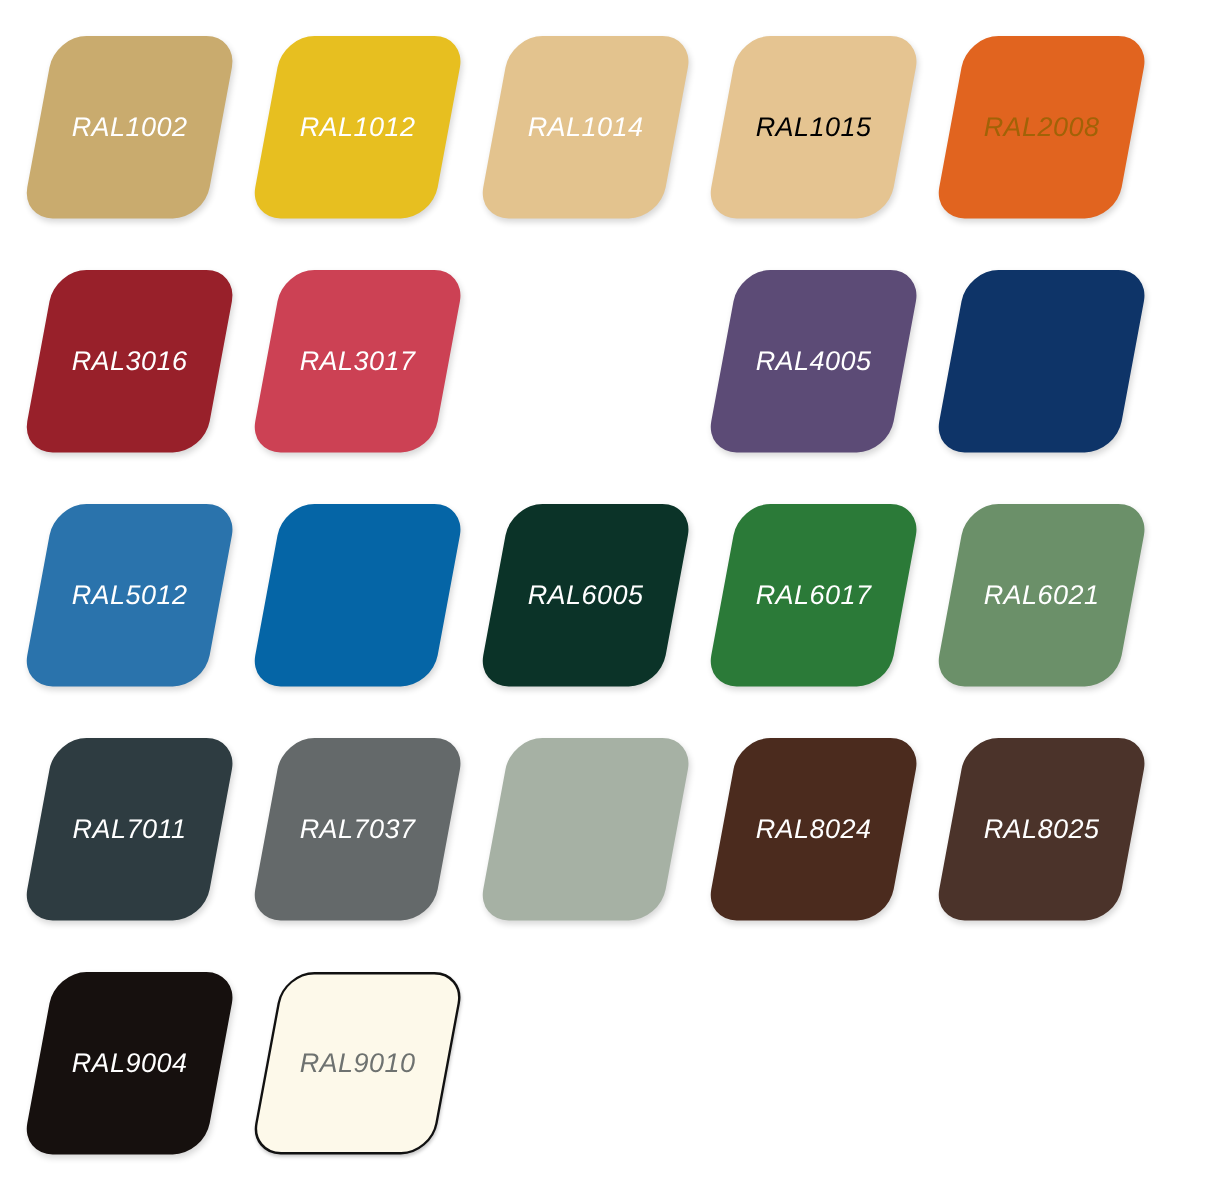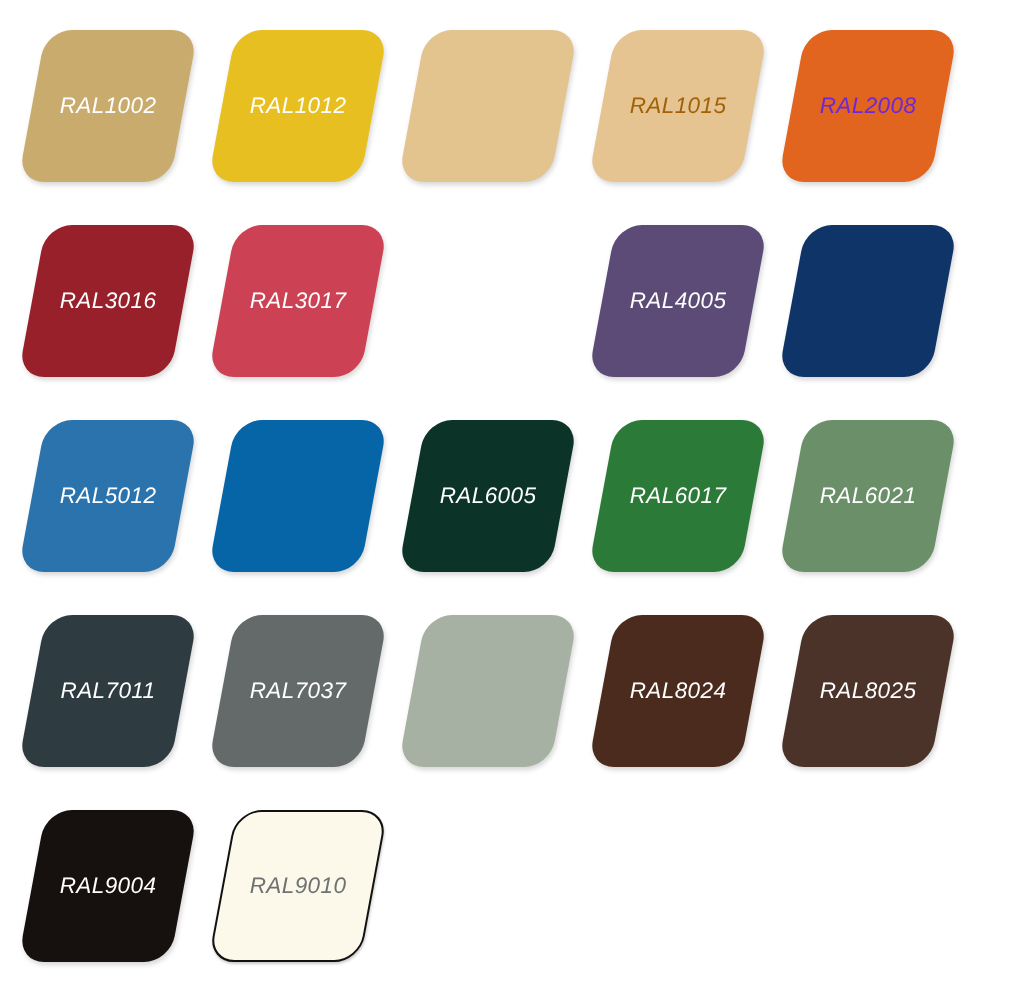--- a/index.html
+++ b/index.html
@@ -79,28 +79,29 @@
     <div class="swatch-cell" style="left: 18px; top: 16px;">
       <div class="swatch-shape" style="background: rgb(201, 171, 110);"></div>
       <div class="swatch-label" style="color: rgb(255, 255, 255);">RAL1002</div>
     </div>
     <div class="swatch-cell" style="left: 208px; top: 16px;">
       <div class="swatch-shape" style="background: rgb(231, 191, 32);"></div>
       <div class="swatch-label" style="color: rgb(255, 255, 255);">RAL1012</div>
     </div>
     <div class="swatch-cell" style="left: 398px; top: 16px;">
       <div class="swatch-shape" style="background: rgb(227, 195, 142);"></div>
+      <div class="swatch-label" style="color: rgb(255, 255, 255);">RAL1014</div>
     </div>
     <div class="swatch-cell" style="left: 588px; top: 16px;">
       <div class="swatch-shape" style="background: rgb(229, 196, 145);"></div>
-      <div class="swatch-label" style="color: #a16207;">RAL1015</div>
+      <div class="swatch-label" style="color: #000000;">RAL1015</div>
     </div>
     <div class="swatch-cell" style="left: 778px; top: 16px;">
       <div class="swatch-shape" style="background: rgb(225, 100, 31);"></div>
-      <div class="swatch-label" style="color: #6d28d9;">RAL2008</div>
+      <div class="swatch-label" style="color: #a16207;">RAL2008</div>
     </div>
     <div class="swatch-cell" style="left: 18px; top: 211px;">
       <div class="swatch-shape" style="background: rgb(152, 32, 42);"></div>
       <div class="swatch-label" style="color: rgb(255, 255, 255); font-style: italic;">RAL3016</div>
     </div>
     <div class="swatch-cell" style="left: 208px; top: 211px;">
       <div class="swatch-shape" style="background: rgb(204, 65, 84);"></div>
       <div class="swatch-label" style="color: rgb(255, 255, 255);">RAL3017</div>
     </div>
     <div class="swatch-cell" style="left: 588px; top: 211px;">

